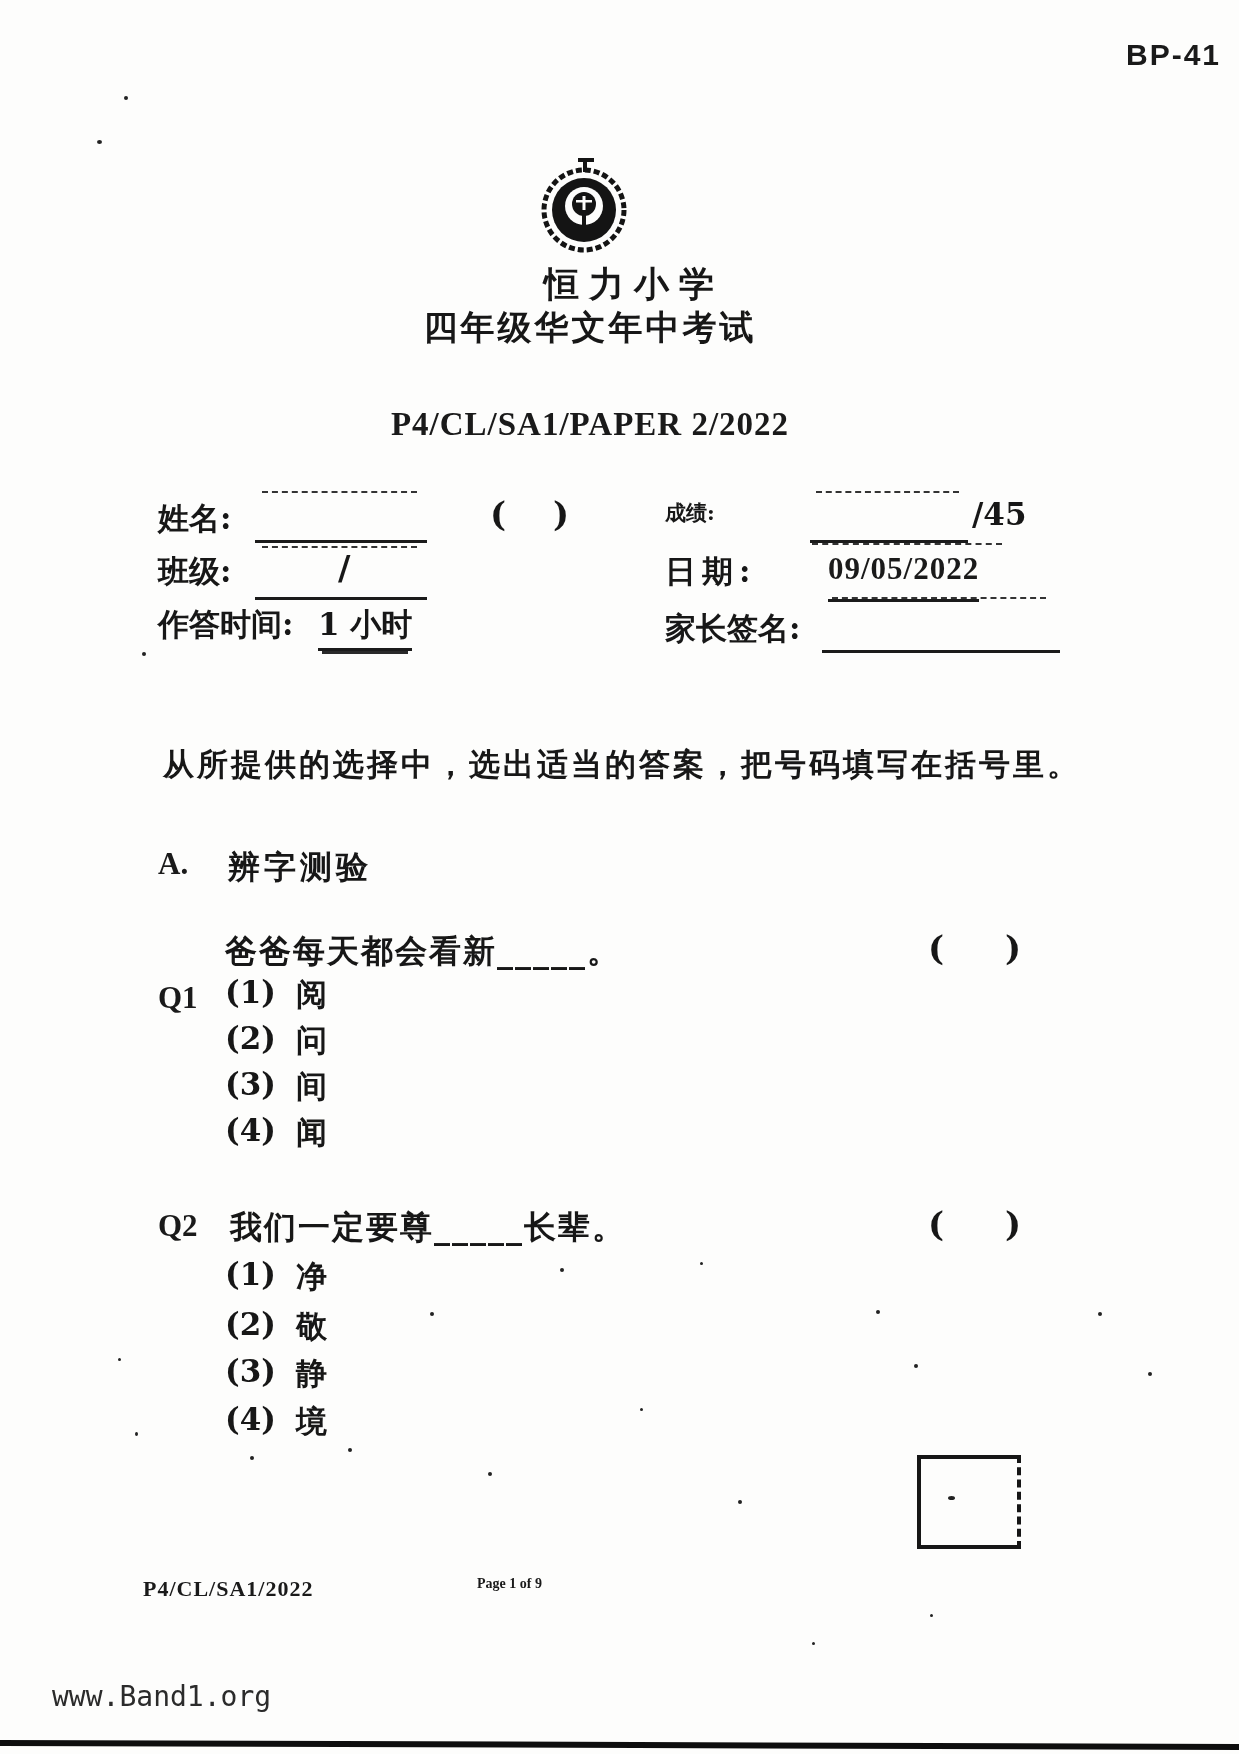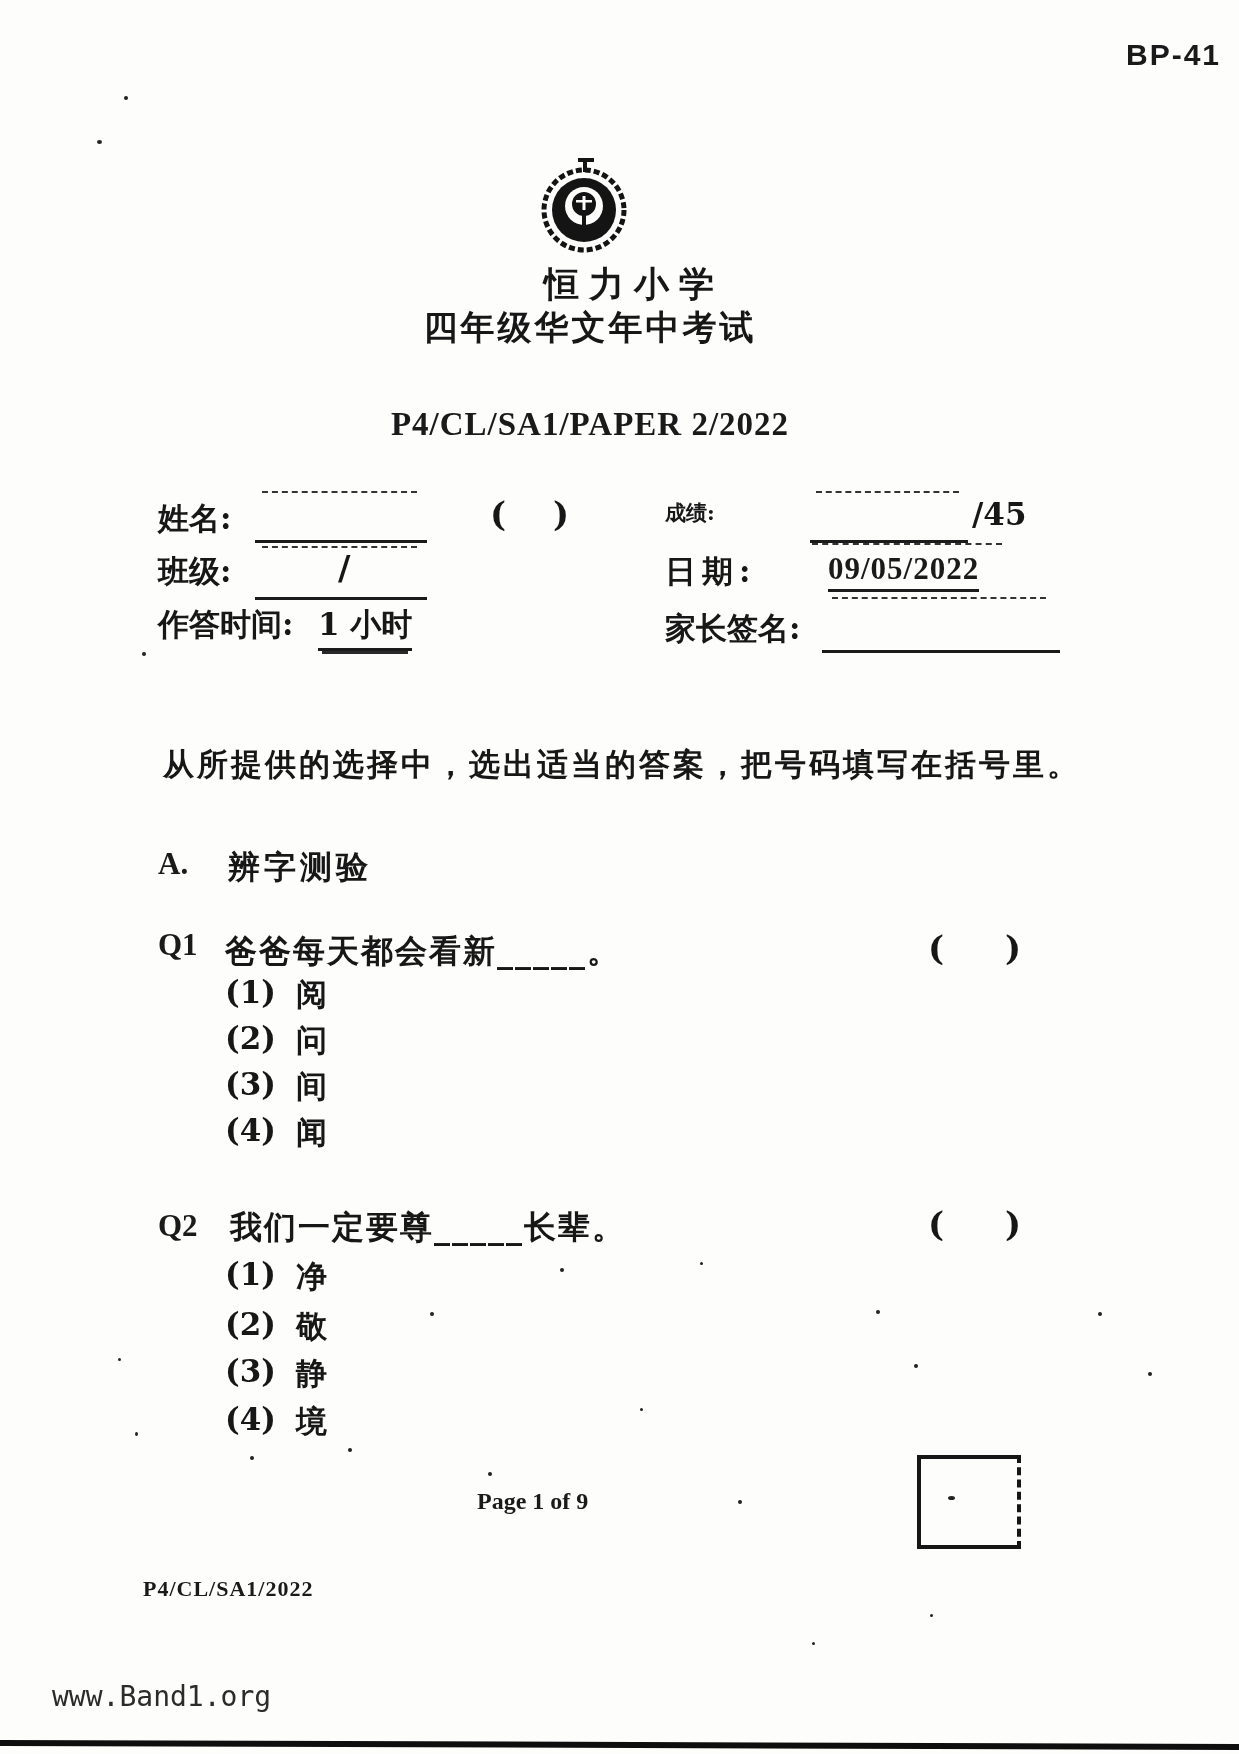--- a/index.html
+++ b/index.html
@@ -14,21 +14,21 @@
   }
   .abs{position:absolute;}
   .cjk{font-family:"DejaVu Serif","Liberation Serif",serif;font-weight:700;color:#171717;}
   .latin{font-family:"Liberation Serif","DejaVu Serif",serif;font-weight:700;color:#1a1a1a;}
   .center-line{left:0;width:1180px;text-align:center;}
   .blank{border-bottom:3px solid #1b1b1b;}
   .blank.dashed-top::before{
     content:"";position:absolute;left:4%;right:6%;top:-9px;
     border-top:2px dashed #333;
   }
-  .ul{border-bottom:3px solid #1b1b1b;padding-bottom:2px;}
+  .ul{border-bottom:3px solid #1b1b1b;padding-bottom:12px;}
   .ul2{border-bottom:3px solid #1b1b1b;box-shadow:0 7px 0 -4px #2a2a2a;padding-bottom:2px;}
   .opt{position:absolute;left:225px;display:flex;gap:20px;font-size:31px;}
   .dot{position:absolute;background:#222;border-radius:50%;}
   .bracket{font-size:34px;font-weight:700;}
   .answer-box{
     position:absolute;left:917px;top:1455px;width:96px;height:86px;
     border-left:4px solid #161616;border-bottom:4px solid #161616;
     border-top:4px solid #161616;border-right:4px dashed #161616;
   }
   .bottom-scan-line{
@@ -82,21 +82,21 @@
   <div class="abs" style="left:812px;top:543px;width:190px;border-top:2px dashed #333;"></div>
 
   <div class="abs cjk" style="left:665px;top:608px;font-size:31px;">家长签名:</div>
   <div class="abs blank dashed-top" style="left:822px;top:606px;width:238px;height:44px;"></div>
 
   <div class="abs cjk" style="left:163px;top:744px;font-size:31px;letter-spacing:3px;">从所提供的选择中，选出适当的答案，把号码填写在括号里。</div>
 
   <div class="abs latin" style="left:158px;top:846px;font-size:31px;">A.</div>
   <div class="abs cjk" style="left:228px;top:846px;font-size:32px;letter-spacing:4px;">辨字测验</div>
 
-  <div class="abs latin" style="left:158px;top:927px;font-size:31px;">Q1</div>
+  <div class="abs latin" style="left:158px;top:980px;font-size:31px;">Q1</div>
   <div class="abs cjk" style="left:225px;top:930px;font-size:32px;letter-spacing:2px;">爸爸每天都会看新_____。</div>
   <span class="abs cjk bracket" style="left:928px;top:928px;">(</span>
   <span class="abs cjk bracket" style="left:1005px;top:928px;">)</span>
 
   <div class="opt cjk" style="top:974px;">
     <span>(1)</span>
     <span>阅</span>
   </div>
   <div class="opt cjk" style="top:1020px;">
     <span>(2)</span>
@@ -129,21 +129,21 @@
     <span>静</span>
   </div>
   <div class="opt cjk" style="top:1401px;">
     <span>(4)</span>
     <span>境</span>
   </div>
 
   <div class="answer-box"></div>
 
   <div class="abs latin" style="left:143px;top:1576px;font-size:22px;letter-spacing:1px;">P4/CL/SA1/2022</div>
-  <div class="abs latin" style="left:477px;top:1488px;font-size:24px;">Page 1 of 9</div>
+  <div class="abs latin" style="left:477px;top:1576px;font-size:14px;">Page 1 of 9</div>
 
   <div class="abs" style="left:52px;top:1680px;font-size:28px;color:#2b2b2b;font-family:'DejaVu Sans Mono','Liberation Mono',monospace;">www.Band1.org</div>
 
   <div class="bottom-scan-line"></div>
 
   <div>
     <div class="dot" style="left:124px;top:96px;width:4px;height:4px;"></div>
     <div class="dot" style="left:97px;top:140px;width:5px;height:4px;"></div>
     <div class="dot" style="left:142px;top:652px;width:4px;height:4px;"></div>
     <div class="dot" style="left:560px;top:1268px;width:4px;height:4px;"></div>

